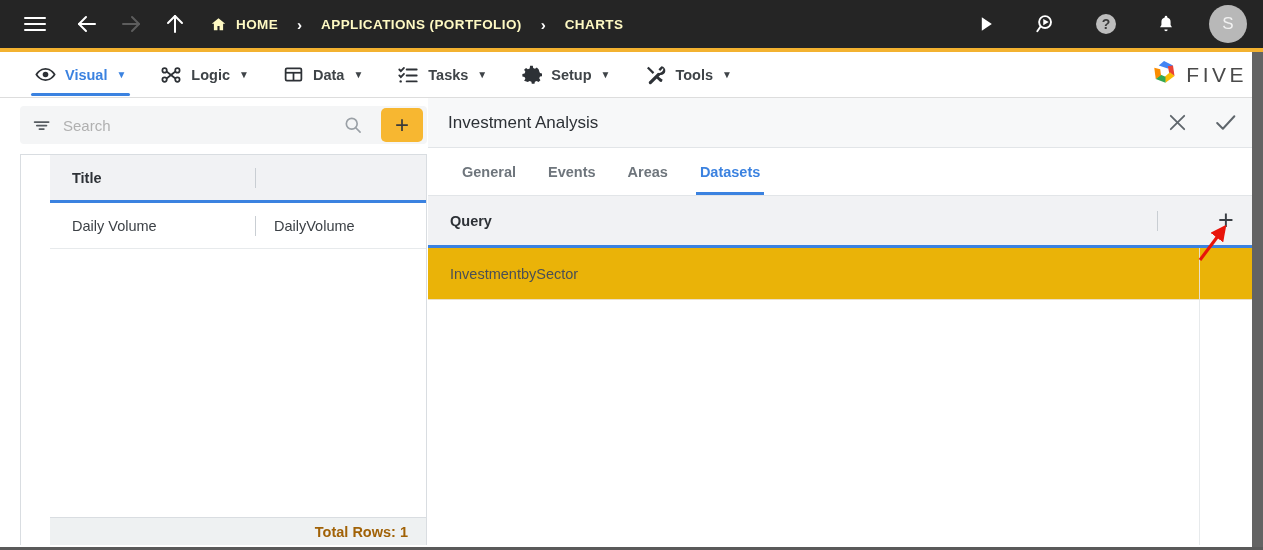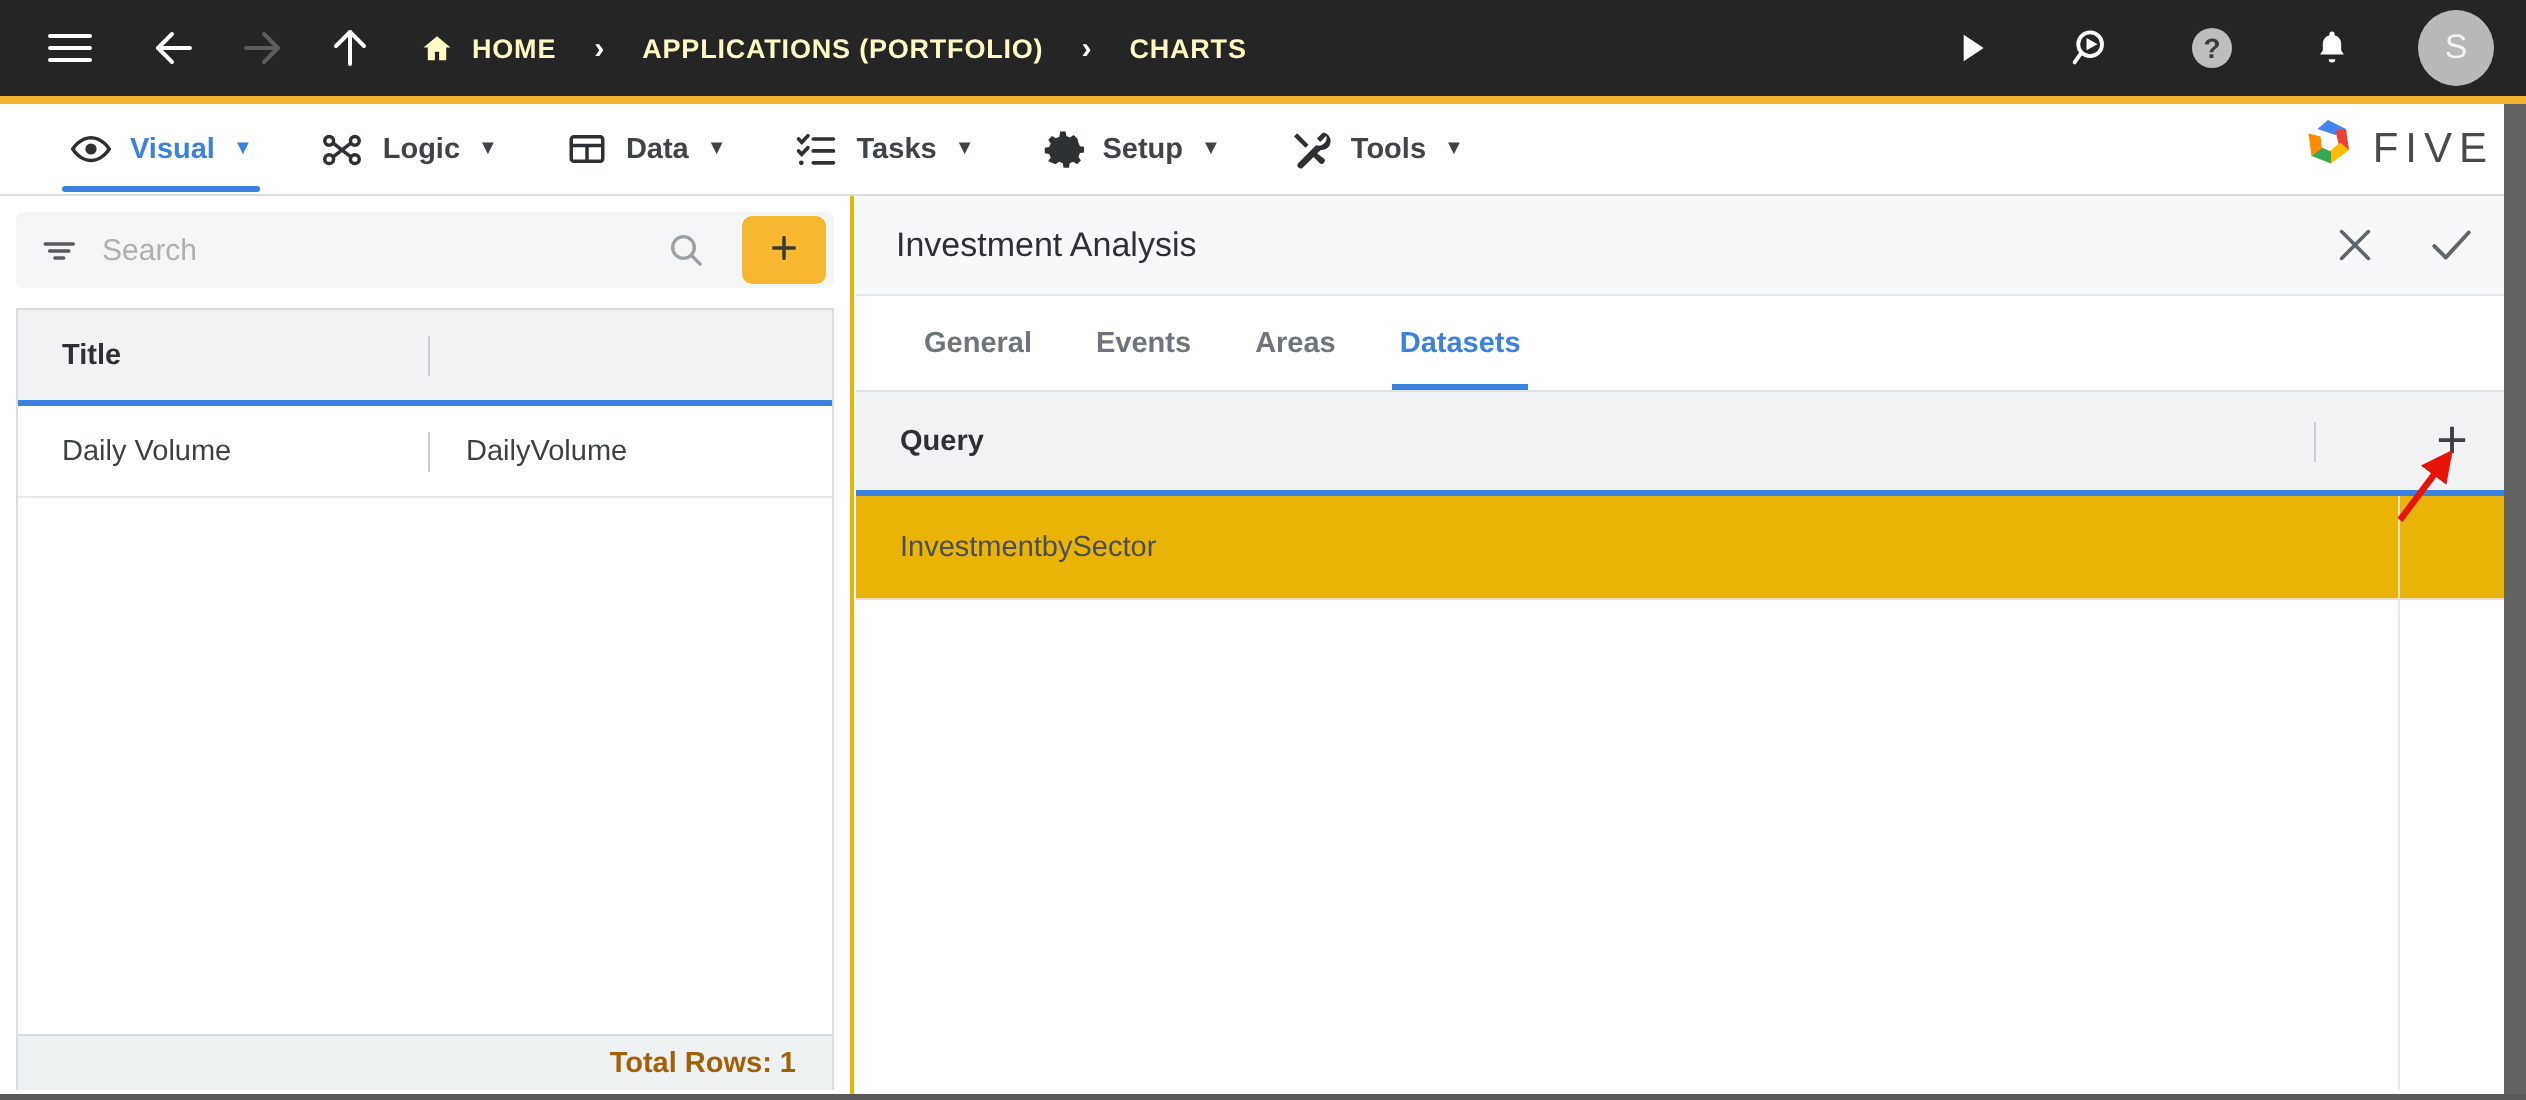--- a/index.html
+++ b/index.html
@@ -82,24 +82,24 @@
     margin-left: auto; display: flex; align-items: center;
     gap: 7px; padding-right: 16px;
   }
   .logo-word {
     font-size: 21px; font-weight: normal; color: #4a4a4a;
     letter-spacing: 3.5px;
   }
 
   
   .leftpane {
-    position: absolute; left: 0; top: 98px;
+    position: absolute; left: 12px; top: 98px;
     width: 427px; height: 449px;
     background: #ffffff;
-    border-right: 2px solid #eab308;
+    border-right: 4px solid #eab308;
     padding: 8px 8px 0 8px;
   }
   .searchbox {
     height: 38px; background: #f4f5f6;
     border-radius: 4px; display: flex; align-items: center;
     padding: 0 4px 0 12px; gap: 10px;
   }
   .filter-ico { flex: none; display: flex; align-items: center; cursor: pointer; }
   .search-input {
     flex: 1; border: none; outline: none; background: transparent;
@@ -112,20 +112,21 @@
     flex: none; width: 42px; height: 34px; border-radius: 5px;
     background: #f7b731; display: flex; align-items: center; justify-content: center;
     cursor: pointer; color: #3a3a3a; font-size: 24px; line-height: 1; font-weight: 300;
   }
 
   .grid {
     margin-top: 10px; height: 391px;
     border: 1px solid #d9dde1; border-bottom: none;
     display: flex; flex-direction: column;
     background: #ffffff;
+    padding-left: 29px;
   }
   .grid-head {
     height: 48px; background: #f1f2f4;
     border-bottom: 3px solid #3b82e0;
     display: flex; align-items: center;
     font-size: 14.5px; font-weight: bold; color: #2d3136;
   }
   .grid-row {
     height: 46px; display: flex; align-items: center;
     font-size: 14.5px; color: #3c4146;

